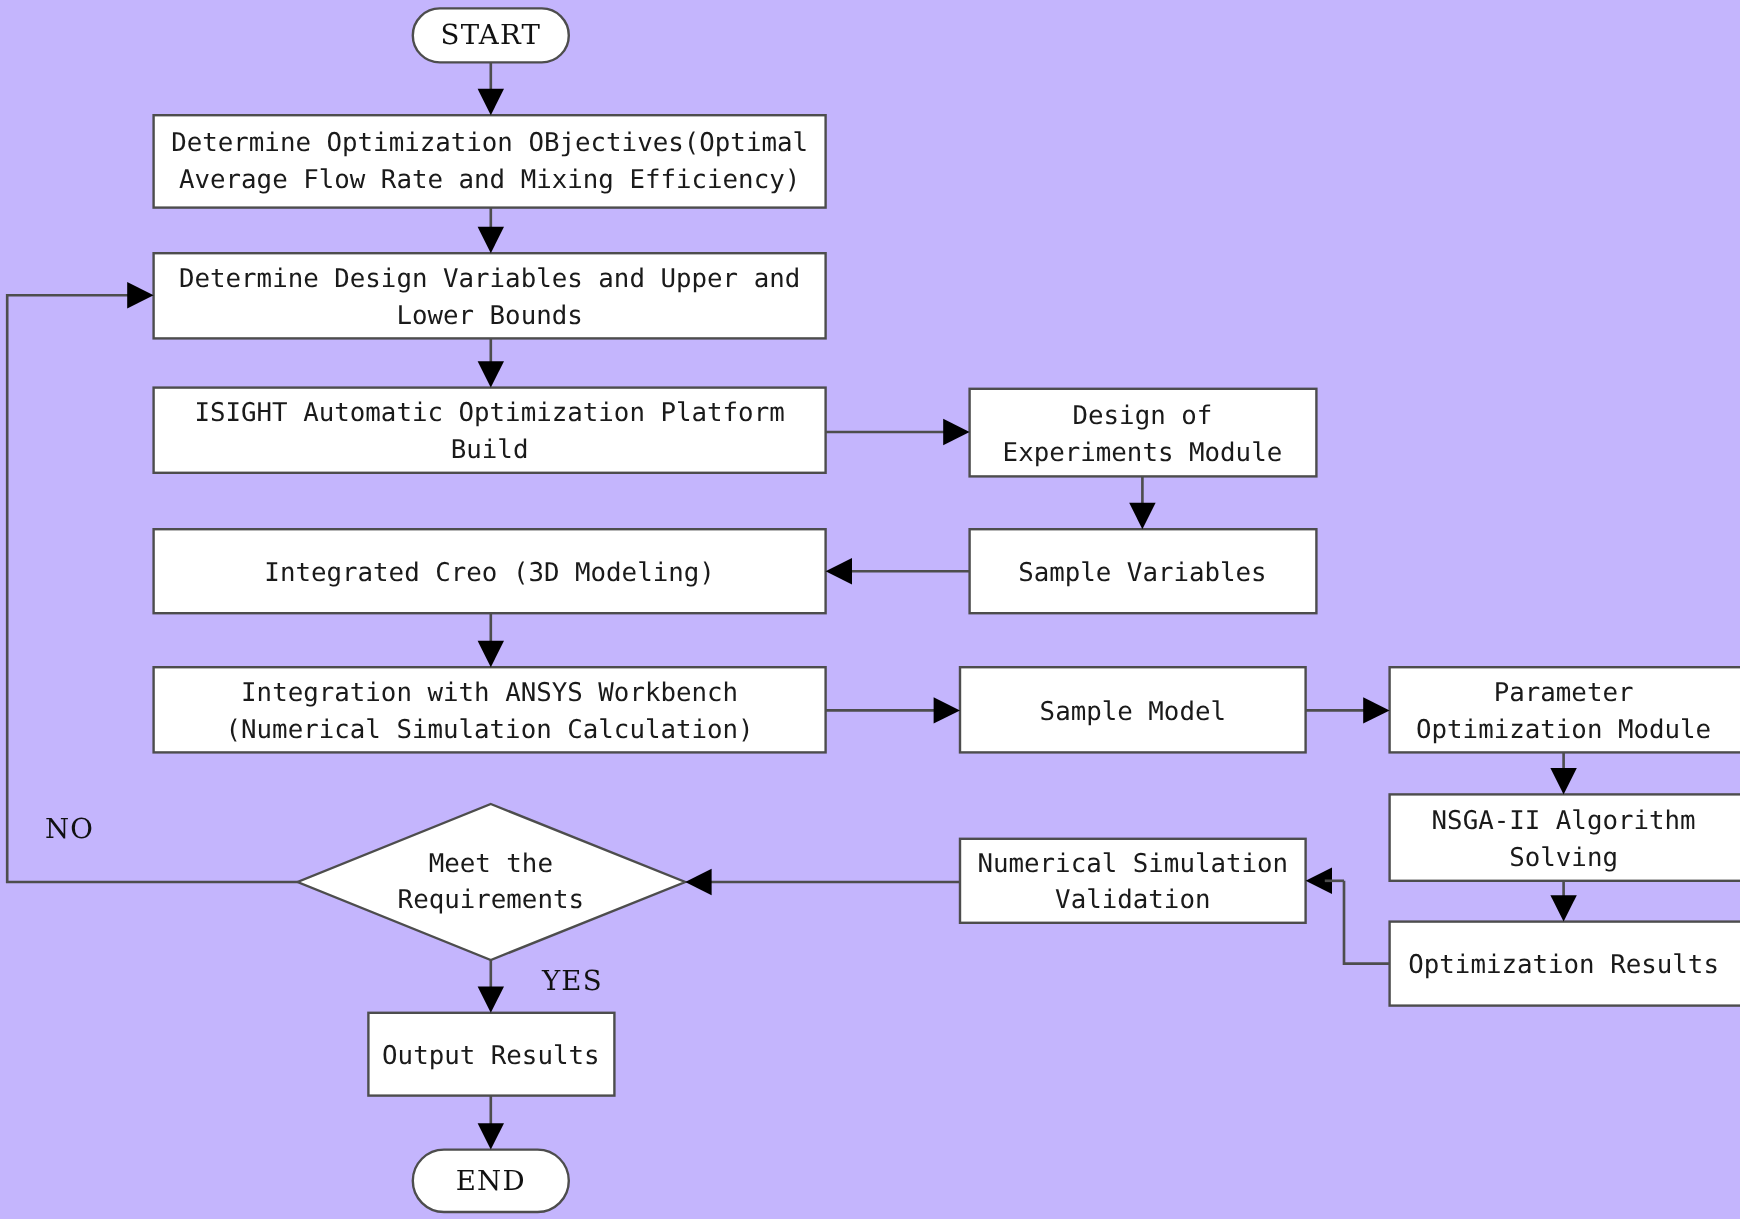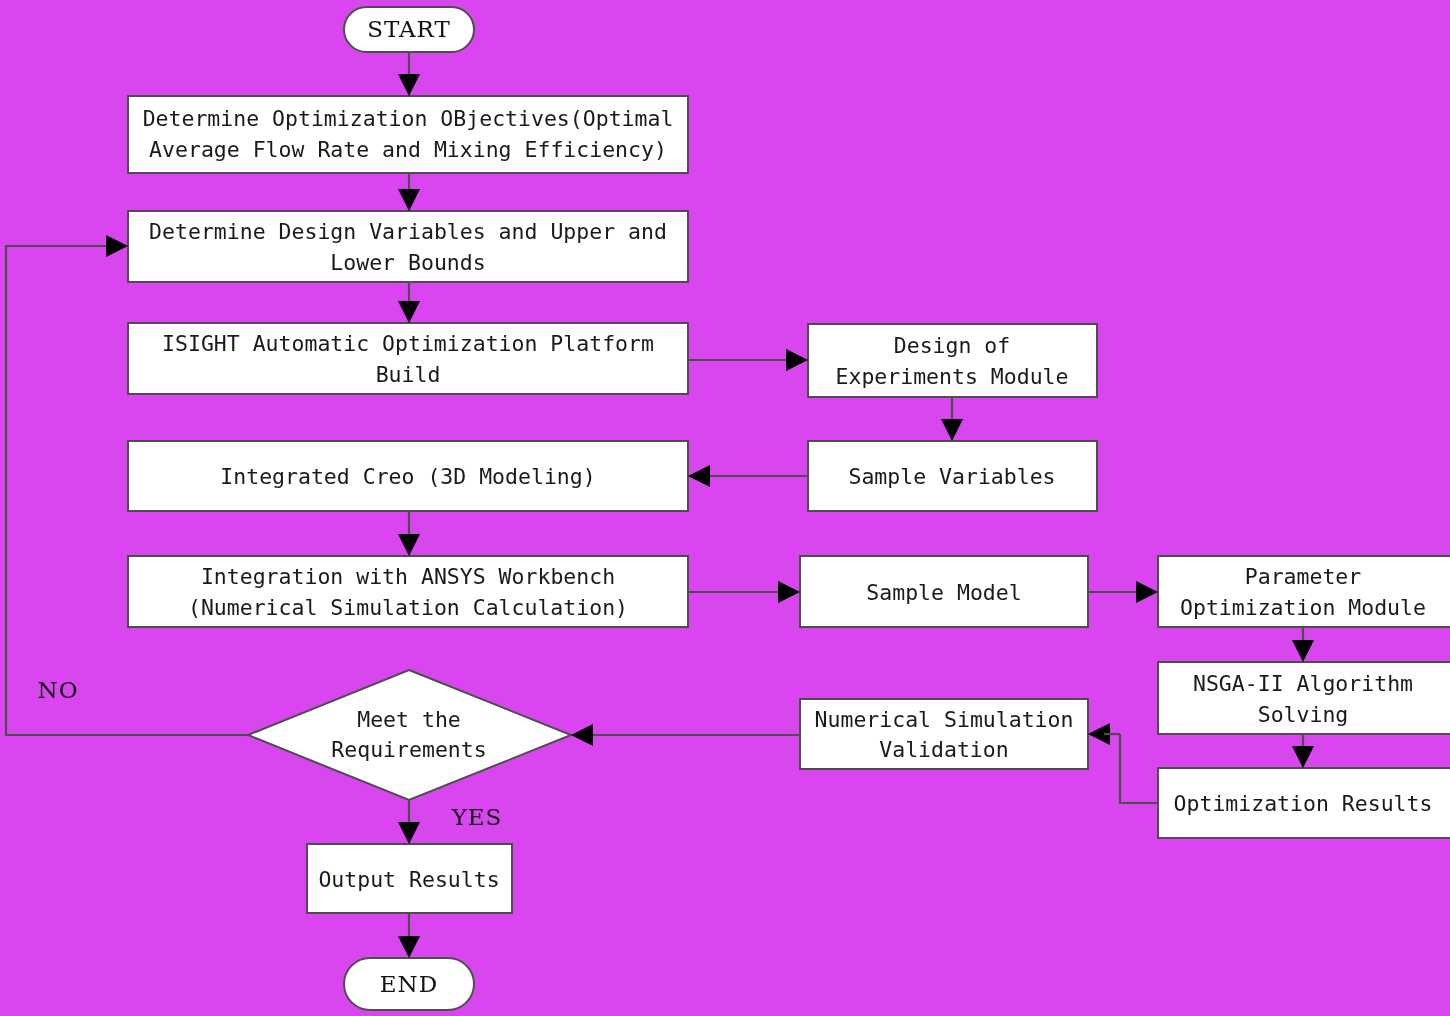--- a/index.html
+++ b/index.html
@@ -8,21 +8,21 @@
     padding: 0;
     background: #ffffff;
   }
   body {
     font-family: "DejaVu Sans Mono", monospace;
   }
   #flowchart-root {
     position: relative;
     width: 1450px;
     height: 1016px;
-    background: #d946ef;
+    background: #c4b5fd;
     overflow: hidden;
   }
   svg#flow-svg {
     position: absolute;
     top: 0;
     left: 0;
     width: 1450px;
     height: 1016px;
     display: block;
   }

